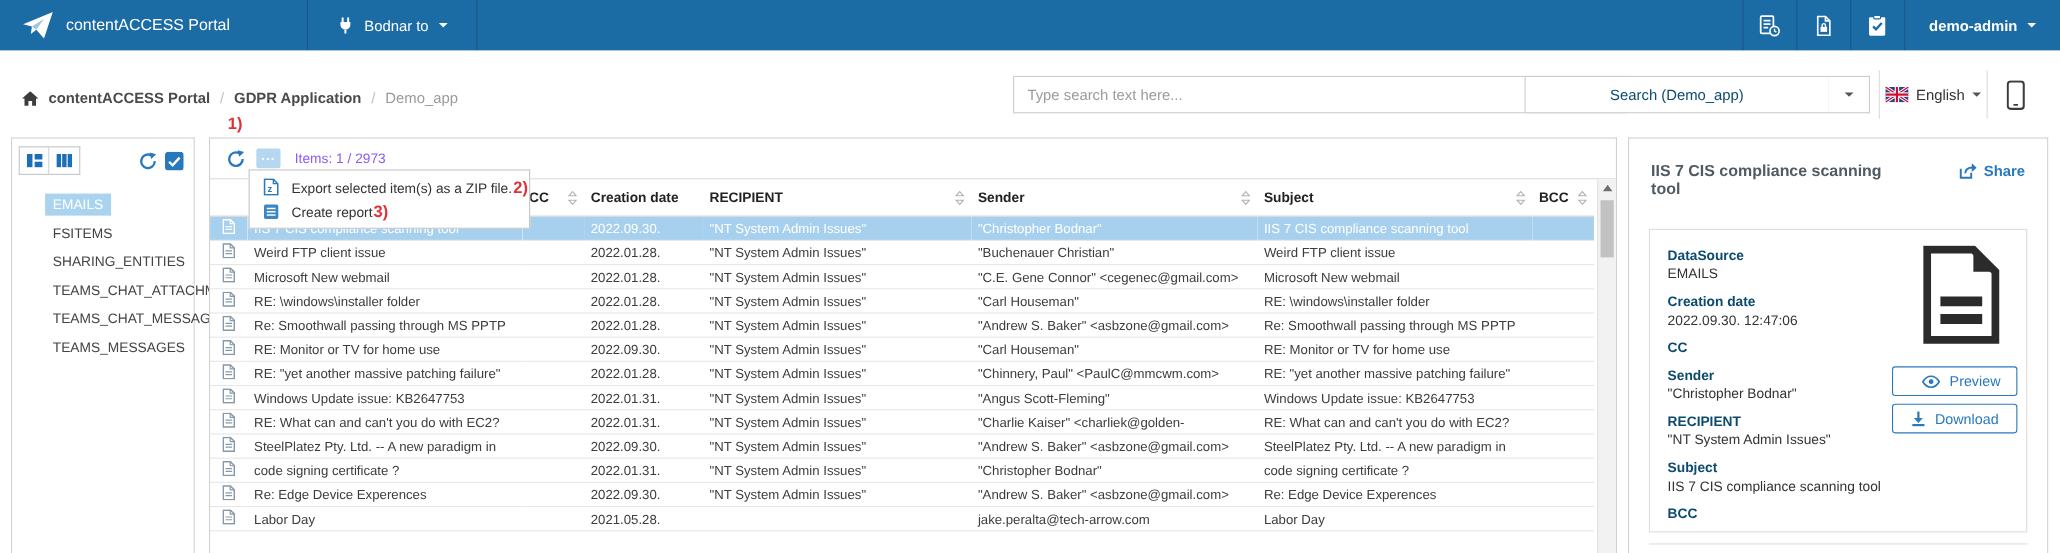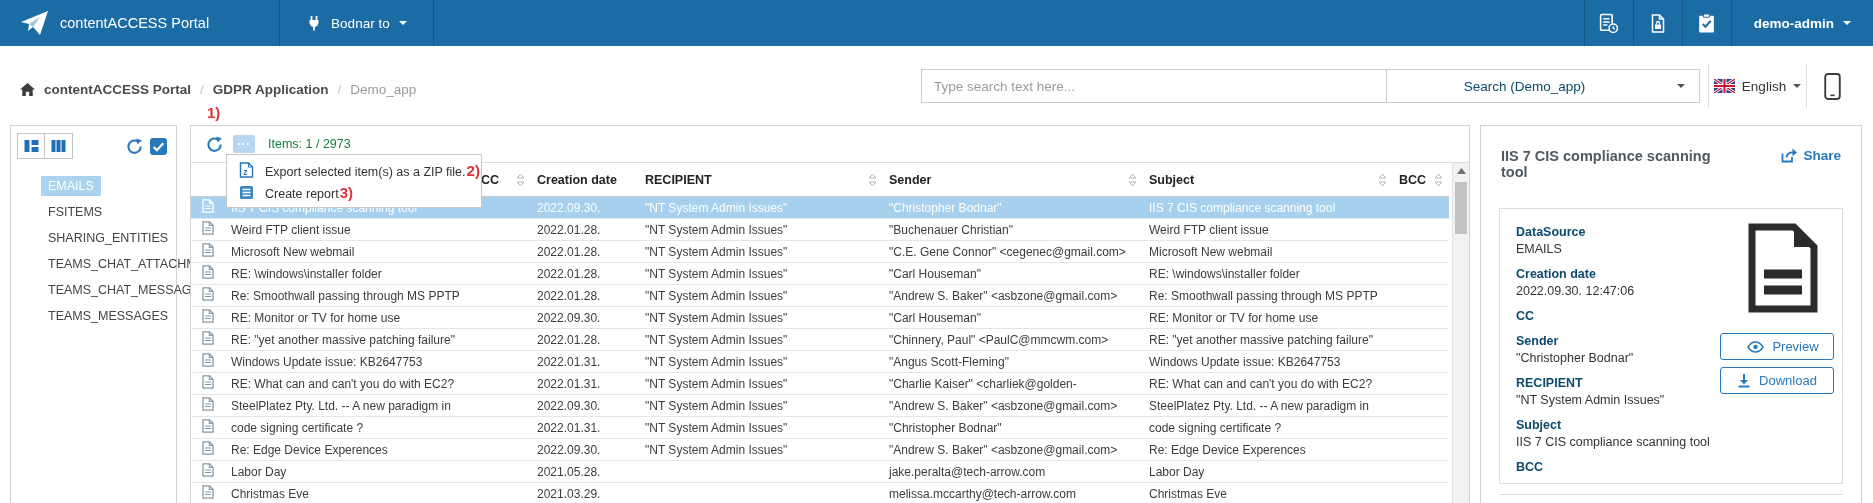--- a/index.html
+++ b/index.html
@@ -40,21 +40,21 @@
   .sp-tools{margin-left:auto;display:flex;align-items:center;gap:7px;padding-right:3px;}
   .sp-list{list-style:none;margin:6px 0 0 30px;padding:0;font-size:12.5px;color:#444;}
   .sp-list li{height:26px;display:flex;align-items:center;cursor:pointer;}
   .sp-list li span{padding:3px 7px;white-space:nowrap;}
   .sp-list li.sel span{background:#a9d3ee;color:#fff;}
   
   .tp{position:absolute;left:190px;top:125px;width:1280px;bottom:0;border:1px solid #d2d2d2;border-bottom:none;background:#fff;box-sizing:border-box;}
   .tp-toolbar{height:37px;display:flex;align-items:center;border-bottom:1px solid #ddd;padding-left:15px;box-sizing:border-box;}
   .btn-more{margin-left:10px;width:22px;height:18px;background:#b5d7f0;border:none;border-radius:2px;color:#fff;
             font-weight:bold;font-size:12px;line-height:4px;padding:0 0 7px;cursor:pointer;letter-spacing:1px;}
-  .tb-items{margin-left:13px;font-size:12.5px;color:#15803d;text-align:right;}
+  .tb-items{margin-left:13px;font-size:12.5px;color:#8b5cf6;text-align:right;}
   table.grid{border-collapse:collapse;table-layout:fixed;width:1258px;font-size:12px;color:#3c3c3c;}
   .grid th{font-weight:bold;color:#222;font-size:12.5px;height:33px;text-align:left;padding:0 6px;border-bottom:1px solid #ccc;cursor:pointer;}
   .grid th .hwrap{display:flex;align-items:center;justify-content:space-between;}
   .grid td{height:21px;padding:0 6px;border-bottom:1px solid #e6e6e6;white-space:nowrap;overflow:hidden;}
   .grid tr.selected td{background:#a6d0ee;color:#fff;}
   .grid td.c0{color:#8699a8;text-align:center;padding:0;}
   .grid tr.selected td.c0{color:#fff;}
   col.c0{width:34px;}col.c1{width:250px;}col.c2{width:56px;}col.c3{width:108px;}
   col.c4{width:244px;}col.c5{width:260px;}col.c6{width:250px;}col.c7{width:56px;}
   .vsb{position:absolute;top:37px;right:0;width:17px;bottom:0;background:#f2f2f2;border-left:1px solid #e2e2e2;box-sizing:border-box;}
@@ -546,36 +546,20 @@
                 </svg>
               </span></td>
             <td class="c1">Labor Day</td>
             <td class="c2"></td>
             <td class="c3">2021.05.28.</td>
             <td class="c4"></td>
             <td class="c5">jake.peralta@tech-arrow.com</td>
             <td class="c6">Labor Day</td>
             <td class="c7"></td>
           </tr>
-          <tr class="row">
-            <td class="c0"><span class="icon">
-                <svg width="12" height="14" viewBox="0 0 12 14">
-                  <path d="M1 .8h6.5L11 4.2v9H1z" fill="none" stroke="currentColor" stroke-width="1.3"></path>
-                  <path d="M7.3.8v3.6H11" fill="none" stroke="currentColor" stroke-width="1.1"></path>
-                  <path d="M3 7h6M3 9.5h6" stroke="currentColor" stroke-width="1.1"></path>
-                </svg>
-              </span></td>
-            <td class="c1">Christmas Eve</td>
-            <td class="c2"></td>
-            <td class="c3">2021.03.29.</td>
-            <td class="c4"></td>
-            <td class="c5">melissa.mccarthy@tech-arrow.com</td>
-            <td class="c6">Christmas Eve</td>
-            <td class="c7"></td>
-          </tr>
         </tbody>
     </table>
     <div class="vsb">
       <div class="vsb-up">
           <span class="icon" id="i-up">
             <svg width="9" height="6" viewBox="0 0 9 6">
               <path d="M4.5 0 9 6H0z" fill="#6f6f6f"></path>
             </svg>
           </span>
         </div>

